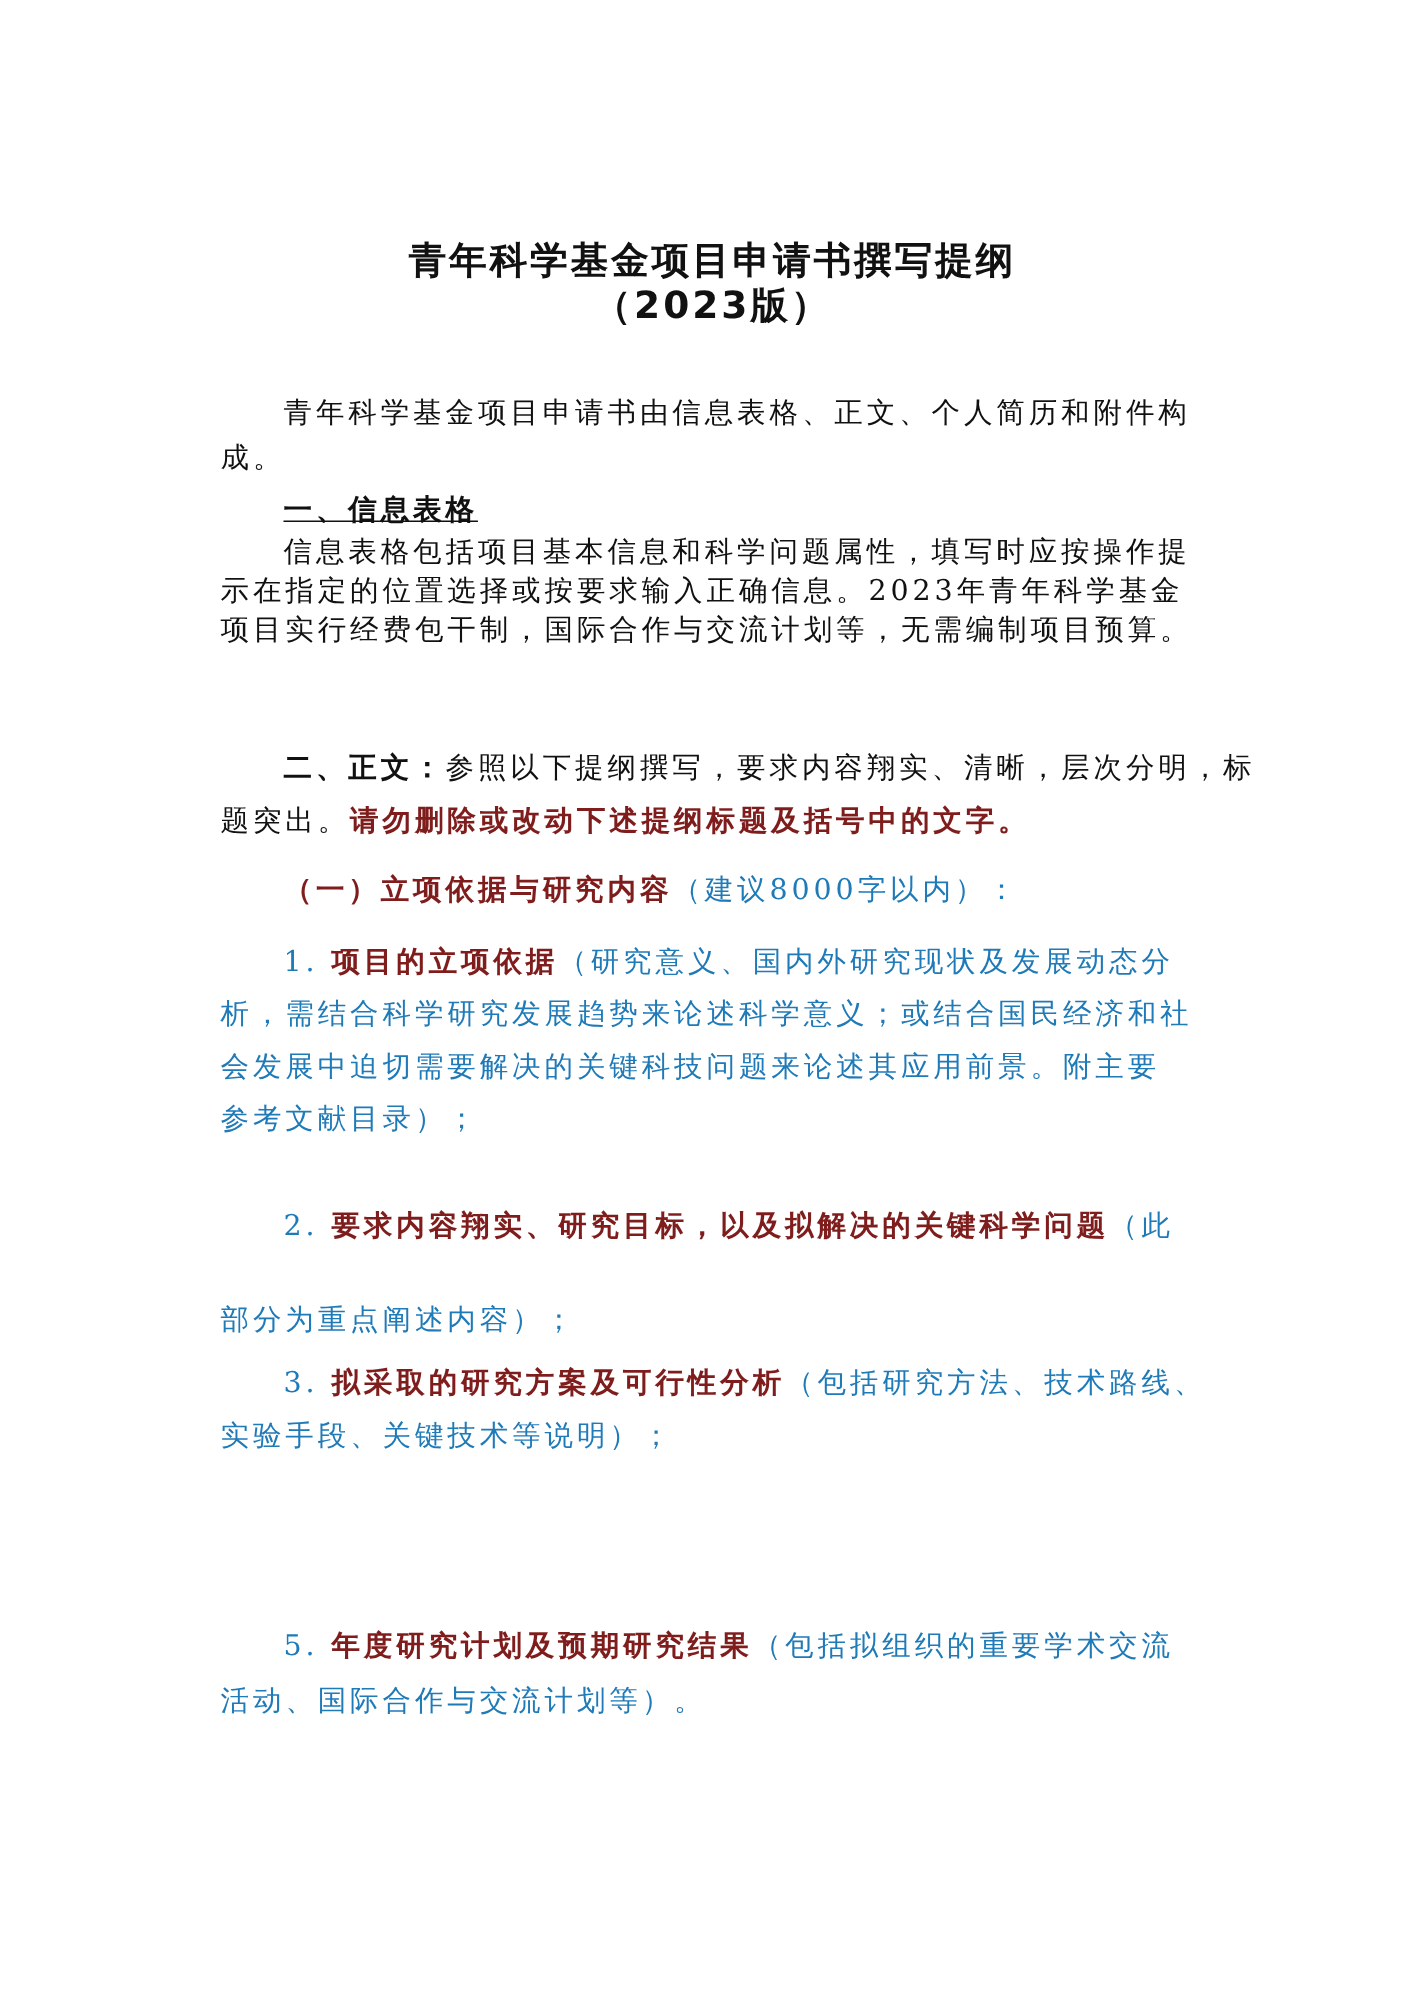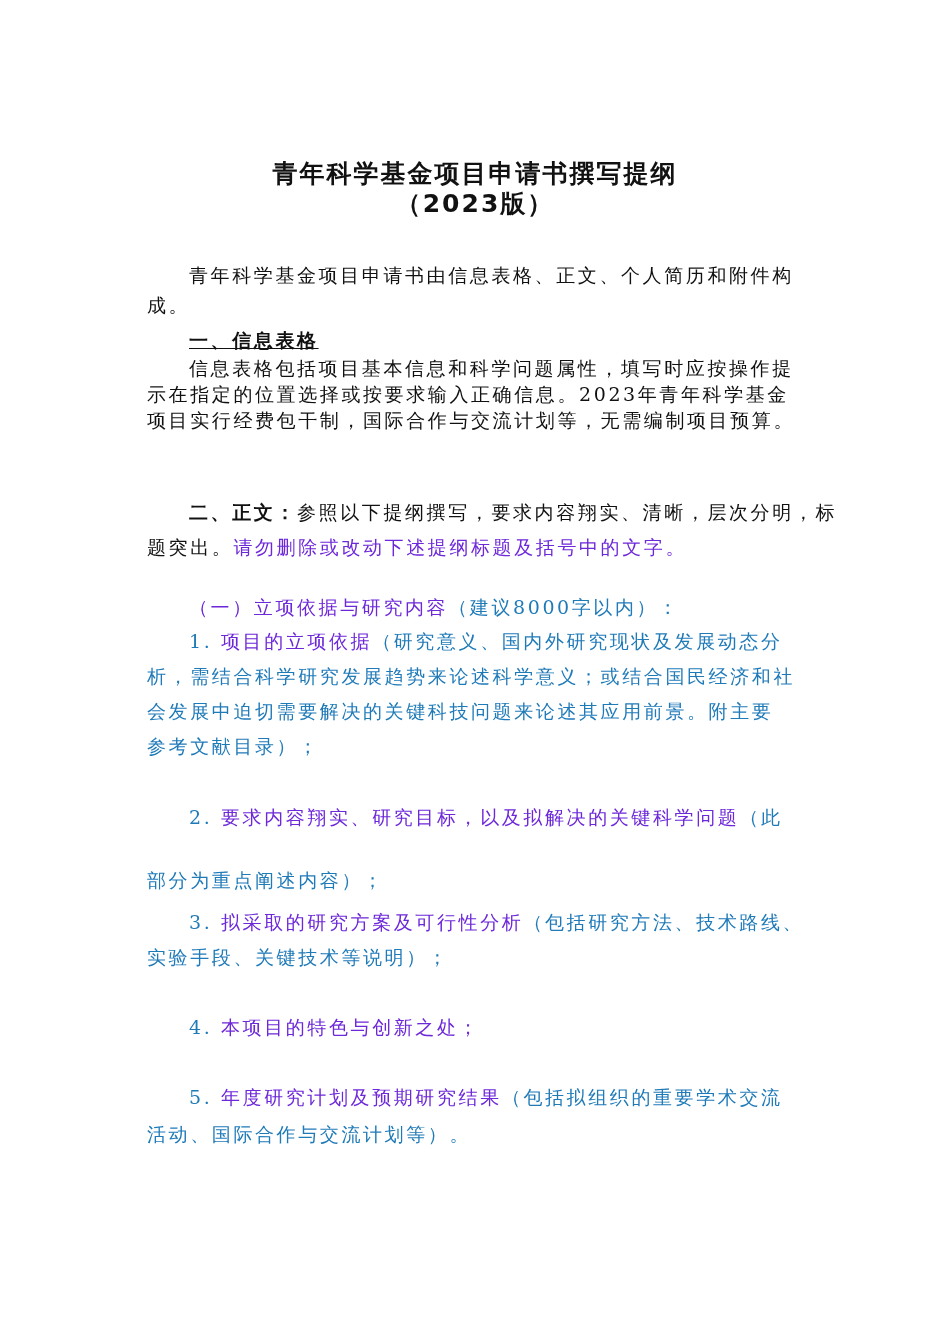--- a/index.html
+++ b/index.html
@@ -9,21 +9,21 @@
     .title { position: absolute; left: 0; width: 950px; text-align: center;
       font-family: "DejaVu Sans", "Liberation Sans", sans-serif; font-weight: bold;
       font-size: 25px; letter-spacing: 2px; color: #111; }
     .t1 { top: 157px; }
     .t2 { top: 187px; }
     .line { position: absolute; left: 147px; width: 660px; font-size: 19px;
       letter-spacing: 2.6px; white-space: nowrap; line-height: 24px; }
     .indent { left: 189px; }
     .b { font-family: "DejaVu Sans", "Liberation Sans", sans-serif; font-weight: bold; }
     .blue { color: #1f7ab8; }
-    .bluebold { color: #6d28d9; font-family: "DejaVu Sans", "Liberation Sans", sans-serif; font-weight: normal; }
+    .bluebold { color: #7f1d1d; font-family: "DejaVu Sans", "Liberation Sans", sans-serif; font-weight: bold; }
   </style>
 </head>
 <body>
 
 <div class="page">
 
   <div class="title t1">青年科学基金项目申请书撰写提纲</div>
   <div class="title t2">（2023版）</div>
 
   <div class="line indent" style="top:263px;">青年科学基金项目申请书由信息表格、正文、个人简历和附件构</div>
@@ -34,21 +34,21 @@
   <div class="line" style="top:382px;">示在指定的位置选择或按要求输入正确信息。2023年青年科学基金</div>
   <div class="line" style="top:408px;">项目实行经费包干制，国际合作与交流计划等，无需编制项目预算。</div>
 
   <div class="line indent" style="top:500px;">
     <span class="b">二、正文：</span><span>参照以下提纲撰写，要求内容翔实、清晰，层次分明，标</span>
   </div>
   <div class="line" style="top:535px;">
     <span>题突出。</span><span class="bluebold">请勿删除或改动下述提纲标题及括号中的文字。</span>
   </div>
 
-  <div class="line indent" style="top:595px;">
+  <div class="line indent" style="top:581px;">
     <span class="bluebold">（一）立项依据与研究内容</span><span class="blue">（建议8000字以内）：</span>
   </div>
 
   <div class="line indent" style="top:629px;">
     <span class="blue">1.</span>
     <span class="bluebold">项目的立项依据</span><span class="blue">（研究意义、国内外研究现状及发展动态分</span>
   </div>
   <div class="line blue" style="top:664px;">析，需结合科学研究发展趋势来论述科学意义；或结合国民经济和社</div>
   <div class="line blue" style="top:699px;">会发展中迫切需要解决的关键科技问题来论述其应用前景。附主要</div>
   <div class="line blue" style="top:734px;">参考文献目录）；</div>
@@ -58,24 +58,20 @@
     <span class="bluebold">要求内容翔实、研究目标，以及拟解决的关键科学问题</span><span class="blue">（此</span>
   </div>
   <div class="line blue" style="top:840px;margin-top:28px;">部分为重点阐述内容）；</div>
 
   <div class="line indent" style="top:910px;">
     <span class="blue">3.</span>
     <span class="bluebold">拟采取的研究方案及可行性分析</span><span class="blue">（包括研究方法、技术路线、</span>
   </div>
   <div class="line blue" style="top:945px;">实验手段、关键技术等说明）；</div>
 
-  <div class="line indent" style="top:1015px;">
-    <span class="blue">4.</span>
-    <span class="bluebold">本项目的特色与创新之处；</span>
-  </div>
 
   <div class="line indent" style="top:1085px;">
     <span class="blue">5.</span>
     <span class="bluebold">年度研究计划及预期研究结果</span><span class="blue">（包括拟组织的重要学术交流</span>
   </div>
   <div class="line blue" style="top:1122px;">活动、国际合作与交流计划等）。</div>
 
 </div>
 
 </body></html>

